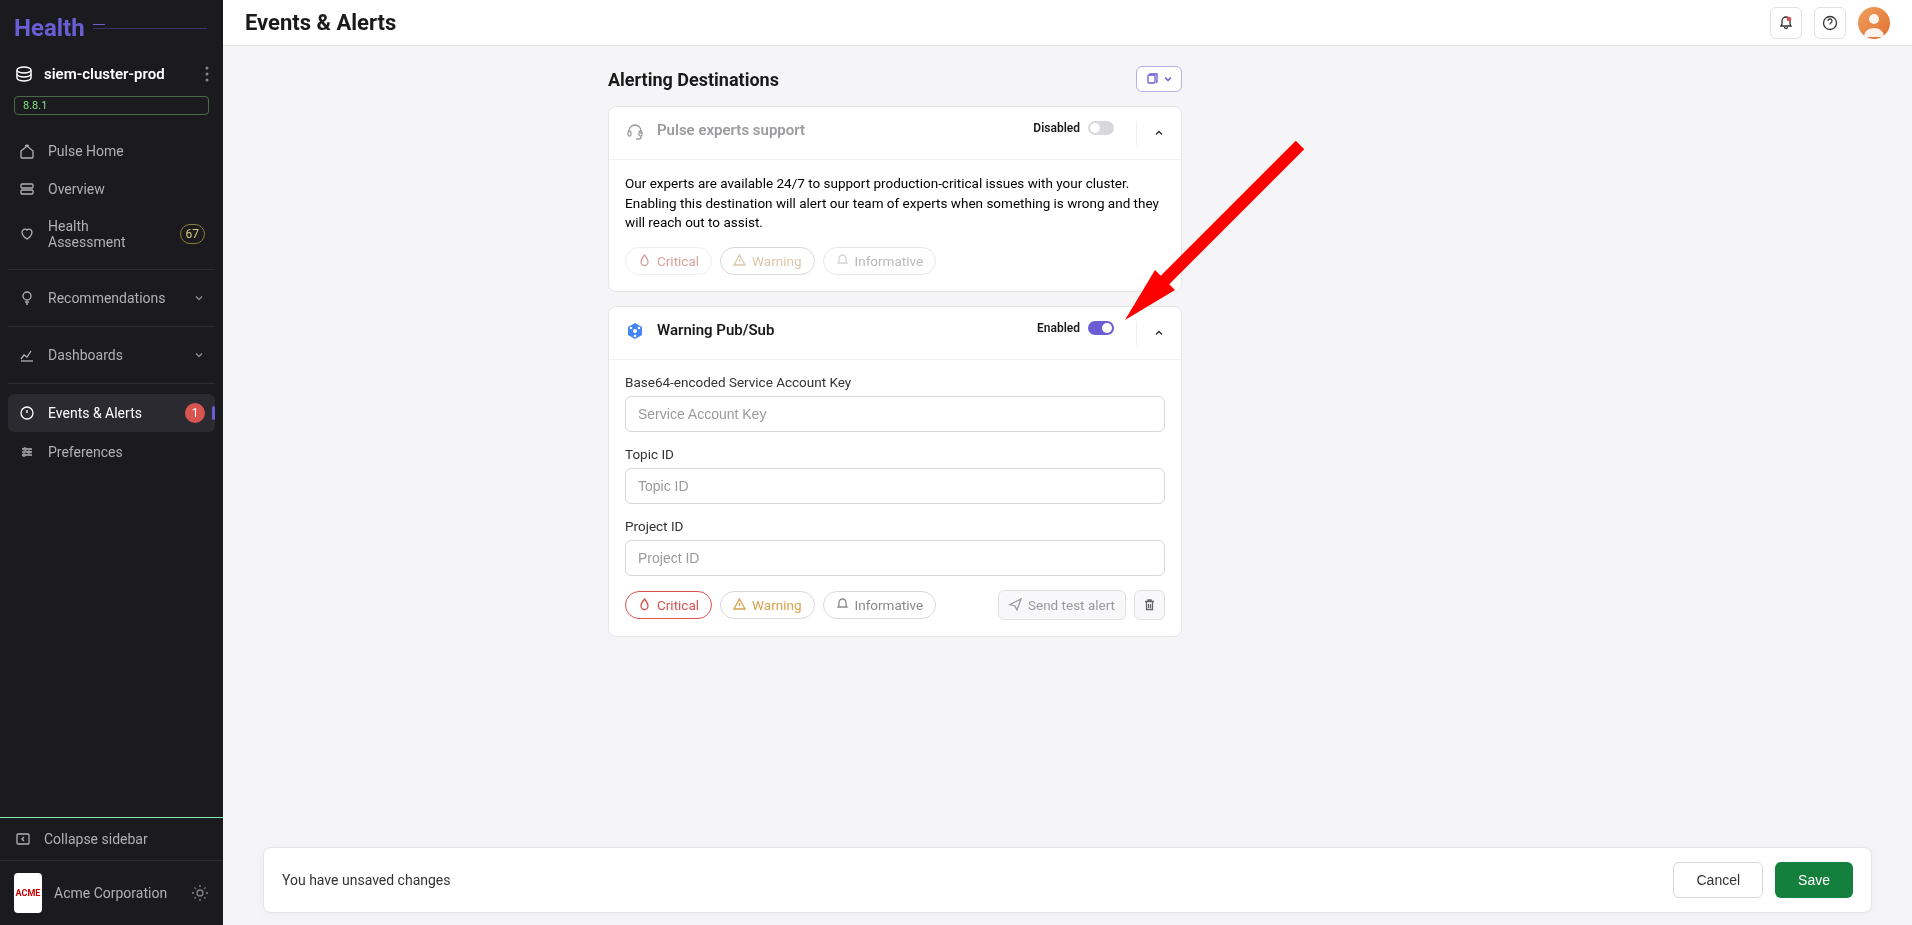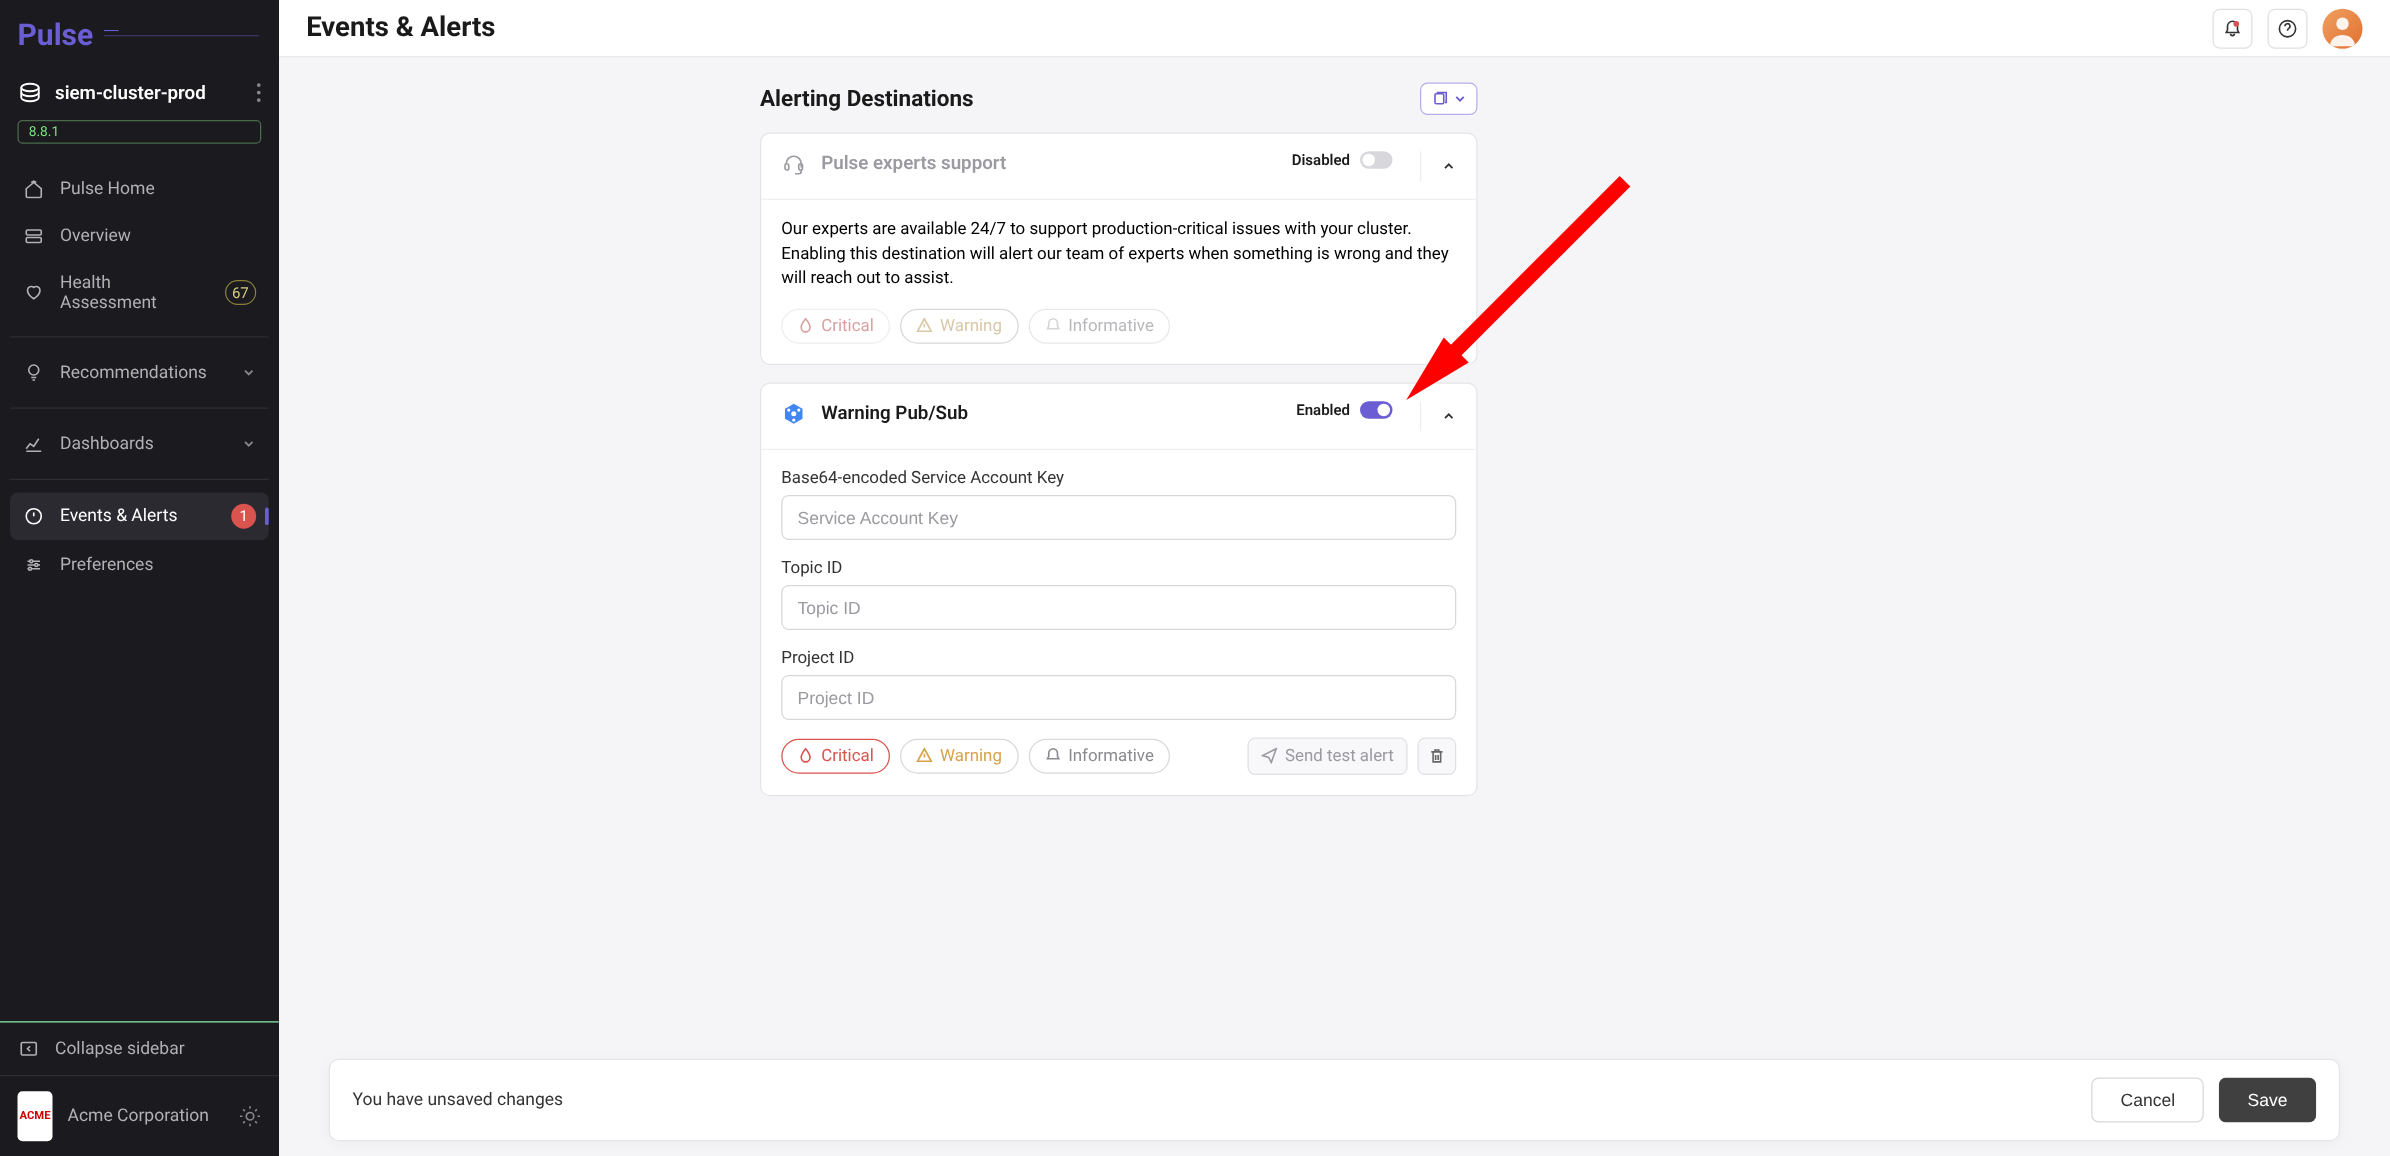--- a/index.html
+++ b/index.html
@@ -83,33 +83,33 @@
 .actions-right { margin-left: auto; display: flex; gap: 8px; }
 .ghost-btn { border: 1px solid #e0e0e3; background: #f8f8fa; color: #9a9aa0; padding: 6px 10px; border-radius: 6px; font-size: 13.5px; display: flex; align-items: center; gap: 6px; cursor: pointer; }
 
 .add-block { background: #e8e8ed; border-radius: 6px; padding: 14px; text-align: center; color: #6b5dd3; font-weight: 500; cursor: pointer; display: flex; align-items: center; justify-content: center; gap: 6px; }
 
 
 .footer-bar { position: fixed; left: 263px; right: 40px; bottom: 12px; background: #fff; border: 1px solid #e5e5e7; border-radius: 8px; padding: 14px 18px; display: flex; align-items: center; gap: 12px; box-shadow: 0 2px 10px rgba(0,0,0,0.04); }
 .unsaved-text { flex: 1; color: #333; }
 .btn { padding: 9px 22px; border-radius: 6px; font-size: 14px; cursor: pointer; border: 1px solid transparent; }
 .btn.secondary { background: #fff; border-color: #d8d8dc; color: #333; }
-.btn.primary { background: #404040; color: #fff; }
+.btn.primary { background: #15803d; color: #fff; }
 
 
 .arrow-overlay { position: fixed; pointer-events: none; z-index: 20; }
 
 svg { display: block; }
 </style>
 </head>
 <body>
 
 <div class="sidebar">
   <div class="logo">
-    <span class="logo-text">Pulse</span>
+    <span class="logo-text">Health</span>
     <span class="logo-wave"></span>
   </div>
   <div class="cluster-row">
     <span class="cluster-icon">
       <svg width="18" height="18" viewBox="0 0 18 18">
           <ellipse cx="9" cy="5" rx="7" ry="3" fill="none" stroke="#fff" stroke-width="1.5"></ellipse>
           <path d="M2 5v4c0 1.66 3.13 3 7 3s7-1.34 7-3V5" fill="none" stroke="#fff" stroke-width="1.5"></path>
           <path d="M2 9v4c0 1.66 3.13 3 7 3s7-1.34 7-3V9" fill="none" stroke="#fff" stroke-width="1.5"></path>
         </svg>
     </span>

